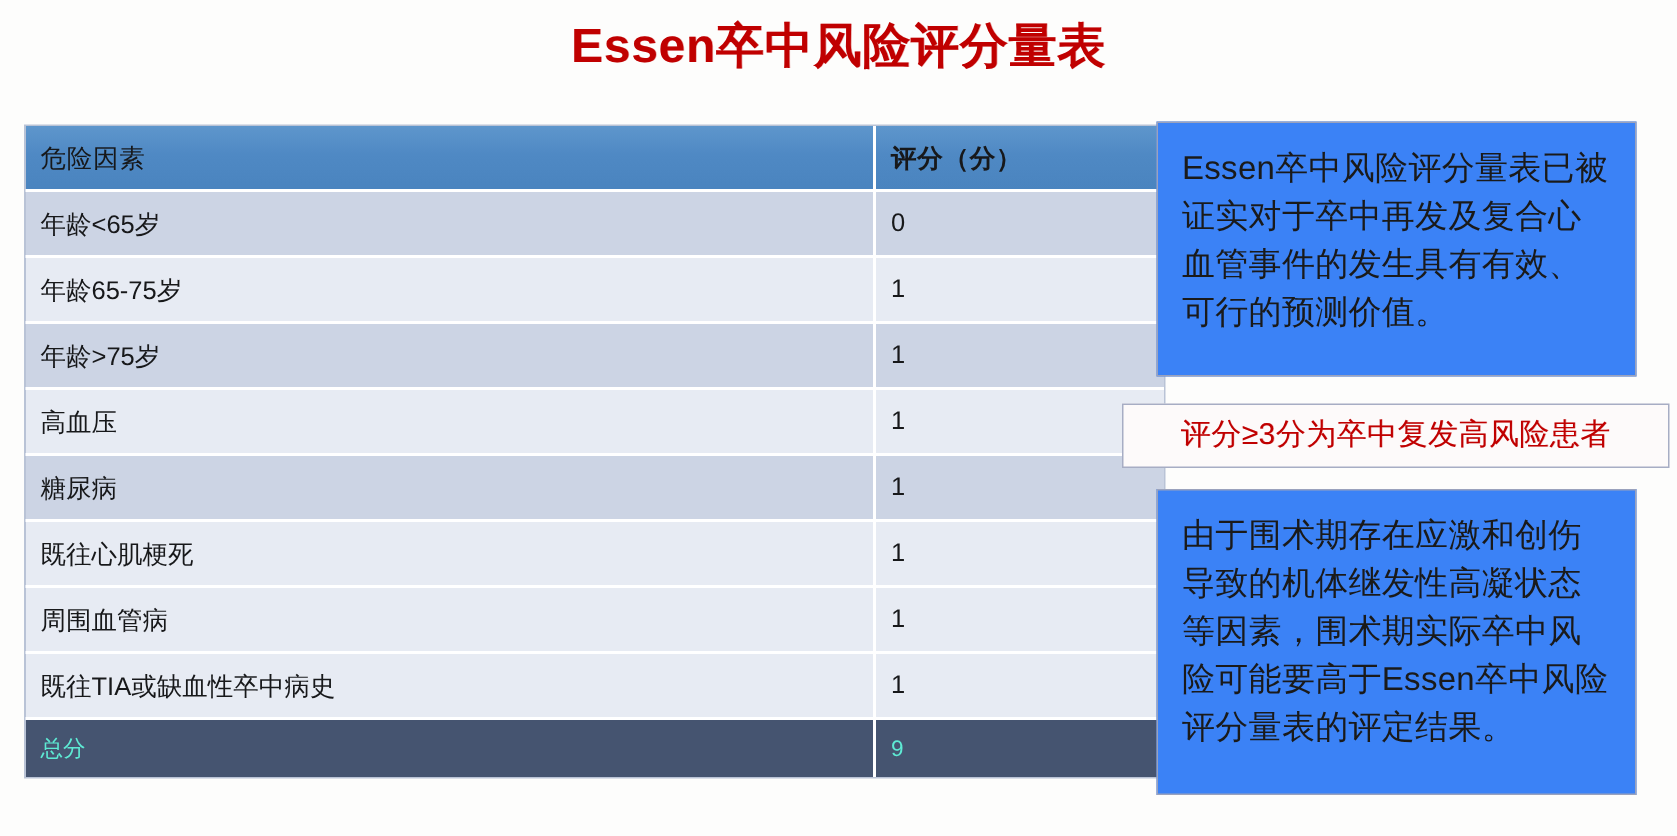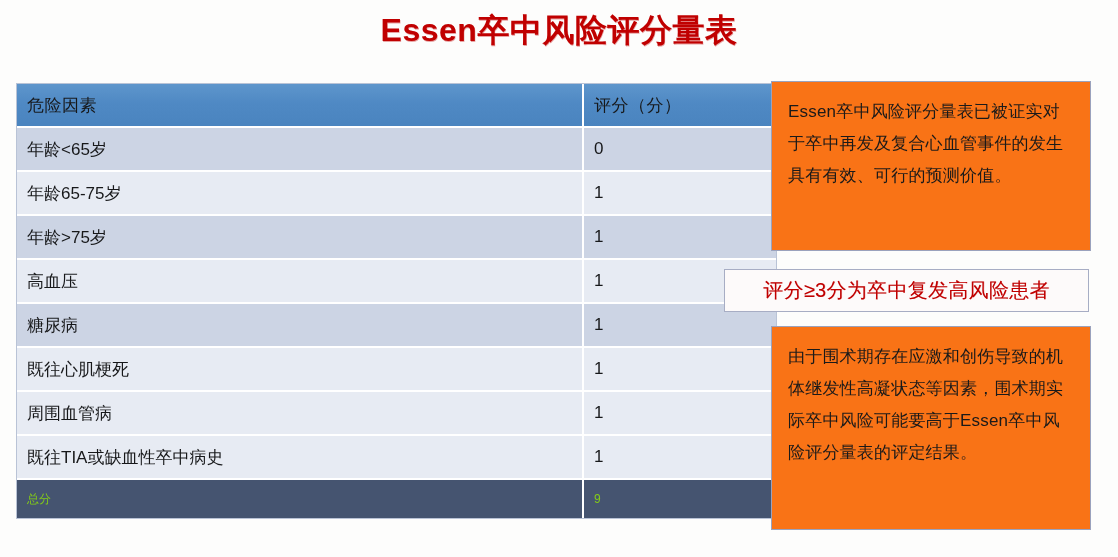--- a/index.html
+++ b/index.html
@@ -62,64 +62,65 @@
   thead th {
     height: 32px;
     color: #ffffff;
     font-size: 17px;
     background: linear-gradient(to bottom, #5e96cc 0%, #4f89c4 45%, #4a84bf 100%);
     border-bottom: 2px solid #ffffff;
     letter-spacing: 0.5px;
   }
   thead th.col-score {
     border-left: 2px solid #ffffff;
+    font-weight: bold;
   }
 
   tbody tr.odd  td { background: #ccd4e4; }
   tbody tr.even td { background: #e7ebf3; margin-left: 40px; }
   tbody td.col-score { border-left: 2px solid #ffffff; }
 
   tbody tr.total td {
     background: #455470;
-    color: #84cc16;
-    font-size: 12px;
+    color: #5eead4;
+    font-size: 15px;
     height: 34px;
     border-bottom: none;
   }
   tbody tr.total td.col-score { border-left: 2px solid #ffffff; }
 
   
   .note-box {
     position: absolute;
     box-sizing: border-box;
     border: 1px solid #9aa2bd;
-    background: #f97316;
+    background: #3b82f6;
     padding: 14px 16px 10px 16px;
-    font-size: 17px;
+    font-size: 22px;
     line-height: 32px;
     color: #1a1a1a;
     letter-spacing: 0.2px;
   }
   #note-box-1 {
     left: 771px;
     top: 81px;
     width: 320px;
     height: 170px;
   }
   #note-box-2 {
     left: 771px;
     top: 326px;
     width: 320px;
     height: 204px;
   }
 
   .highlight-box {
     position: absolute;
     box-sizing: border-box;
-    left: 724px;
+    left: 748px;
     top: 269px;
     width: 365px;
     height: 43px;
     border: 1px solid #a7adc4;
     background: #fdfafa;
     color: #c00000;
     font-size: 20px;
     font-weight: 500;
     line-height: 41px;
     text-align: center;

